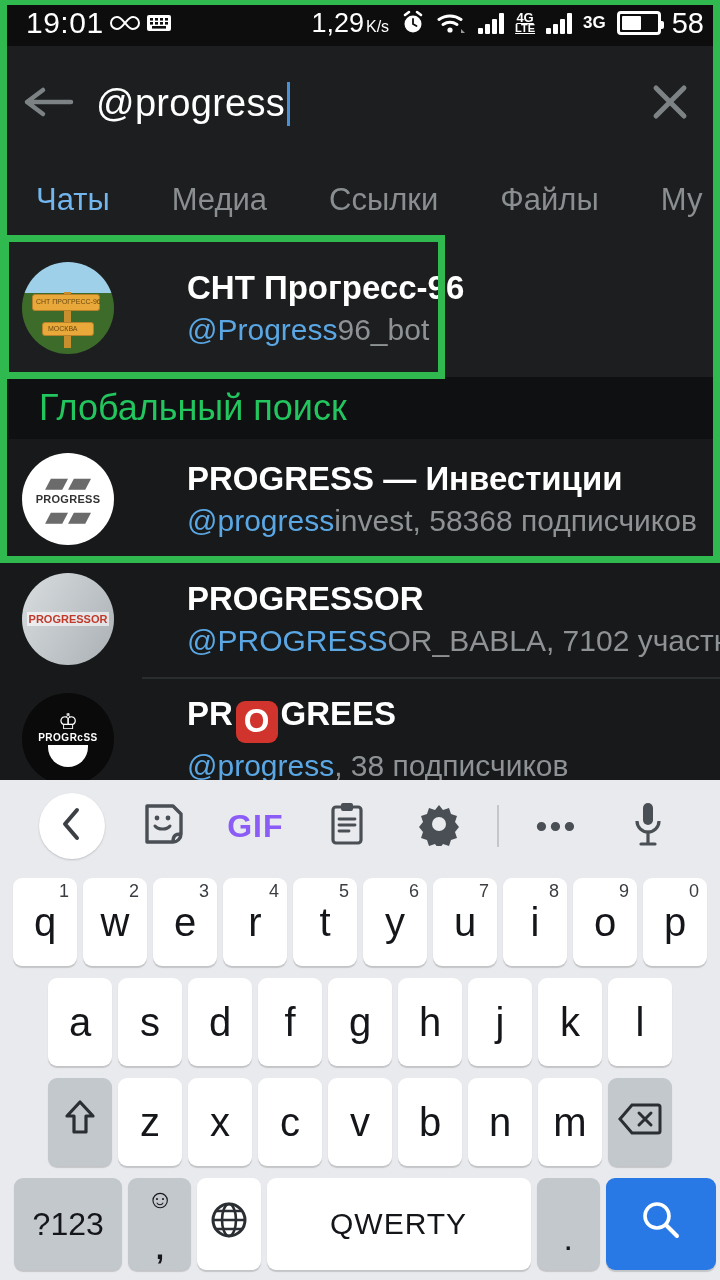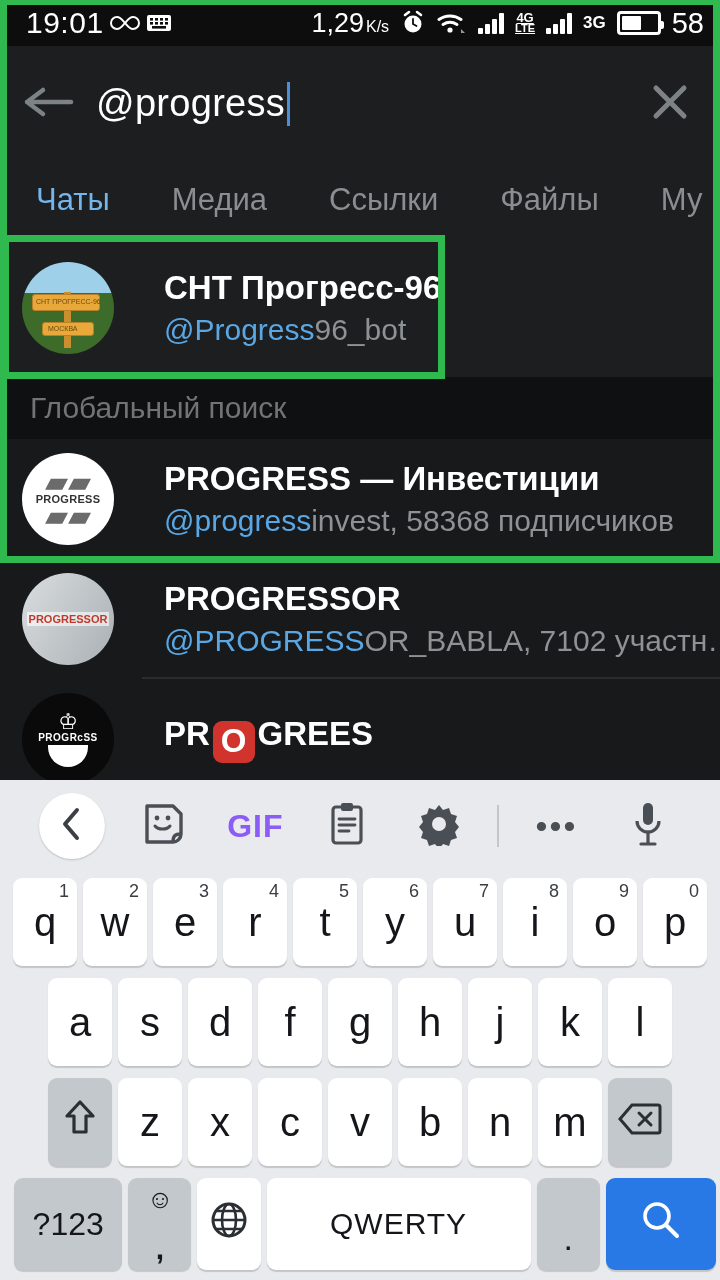--- a/index.html
+++ b/index.html
@@ -65,35 +65,35 @@
   }
   .tab { font-size: 31px; color: #8a8e90; white-space: nowrap; margin-right: 62px; position: relative; }
   .tab.active { color: #73b6ee; }
   .tab-underline {
     position: absolute; left: 48px; top: 236px; width: 128px; height: 6px;
     background: #6aa9e0; border-radius: 3px;
   }
 
   
   .results { position: absolute; left: 0; top: 239px; width: 720px; height: 541px; background: #17191a; }
-  .row { display: flex; align-items: center; height: 120px; padding: 0 0 0 22px; position: relative; }
+  .row { display: flex; align-items: center; height: 120px; padding: 0 0 0 22px; position: relative; gap: 23px; }
   .row.local { height: 138px; background: #1c1e1f; }
   .avatar {
     width: 92px; height: 92px; border-radius: 50%; flex: 0 0 92px;
     overflow: hidden; position: relative; background: #2a2d2e;
   }
   .row-texts { margin-left: 50px; display: flex; flex-direction: column; justify-content: center; gap: 6px; overflow: hidden; }
   .row-title { font-size: 33px; color: #fff; font-weight: 700; white-space: nowrap; }
   .row-sub { font-size: 30px; color: #8e9294; white-space: nowrap; }
   .row-sub .hl { color: #5aa7e4; }
   .divider { position: absolute; left: 142px; right: 0; bottom: 0; height: 2px; background: #2a2d2e; }
 
   .section-header {
     height: 62px; background: #0e1011; display: flex; align-items: center;
-    padding-left: 30px; font-size: 30px; color: #737373;
+    padding-left: 30px; font-size: 36px; color: #22c55e; margin-left: 9px;
   }
 
   
   .av-snt { background: linear-gradient(#9ed0ea 0 34%, #3d6b2a 34% 100%); }
   .av-snt .sign {
     position: absolute; background: #e8a83a; border-radius: 3px;
     border: 1px solid #b9802a;
   }
   .av-snt .s1 { left: 10px; top: 32px; width: 68px; height: 17px; }
   .av-snt .s2 { left: 20px; top: 60px; width: 52px; height: 14px; }
@@ -317,20 +317,21 @@
     </div>
 
     <div class="row">
       <div class="avatar av-crown">
         <div class="cr">♔</div>
         <div class="nm">PROGRcSS</div>
         <div class="beard"></div>
       </div>
       <div class="row-texts">
         <div class="row-title"><span>PR</span><span class="emoji-o">O</span><span>GREES</span></div>
+        <div class="row-sub"><span class="hl">@progress</span><span>, 38 подписчиков</span></div>
       </div>
     </div>
   </div>
 
   <div class="green-frame"></div>
   <div class="green-box"></div>
 
   <div class="keyboard">
 
     <div class="kb-toolbar">

